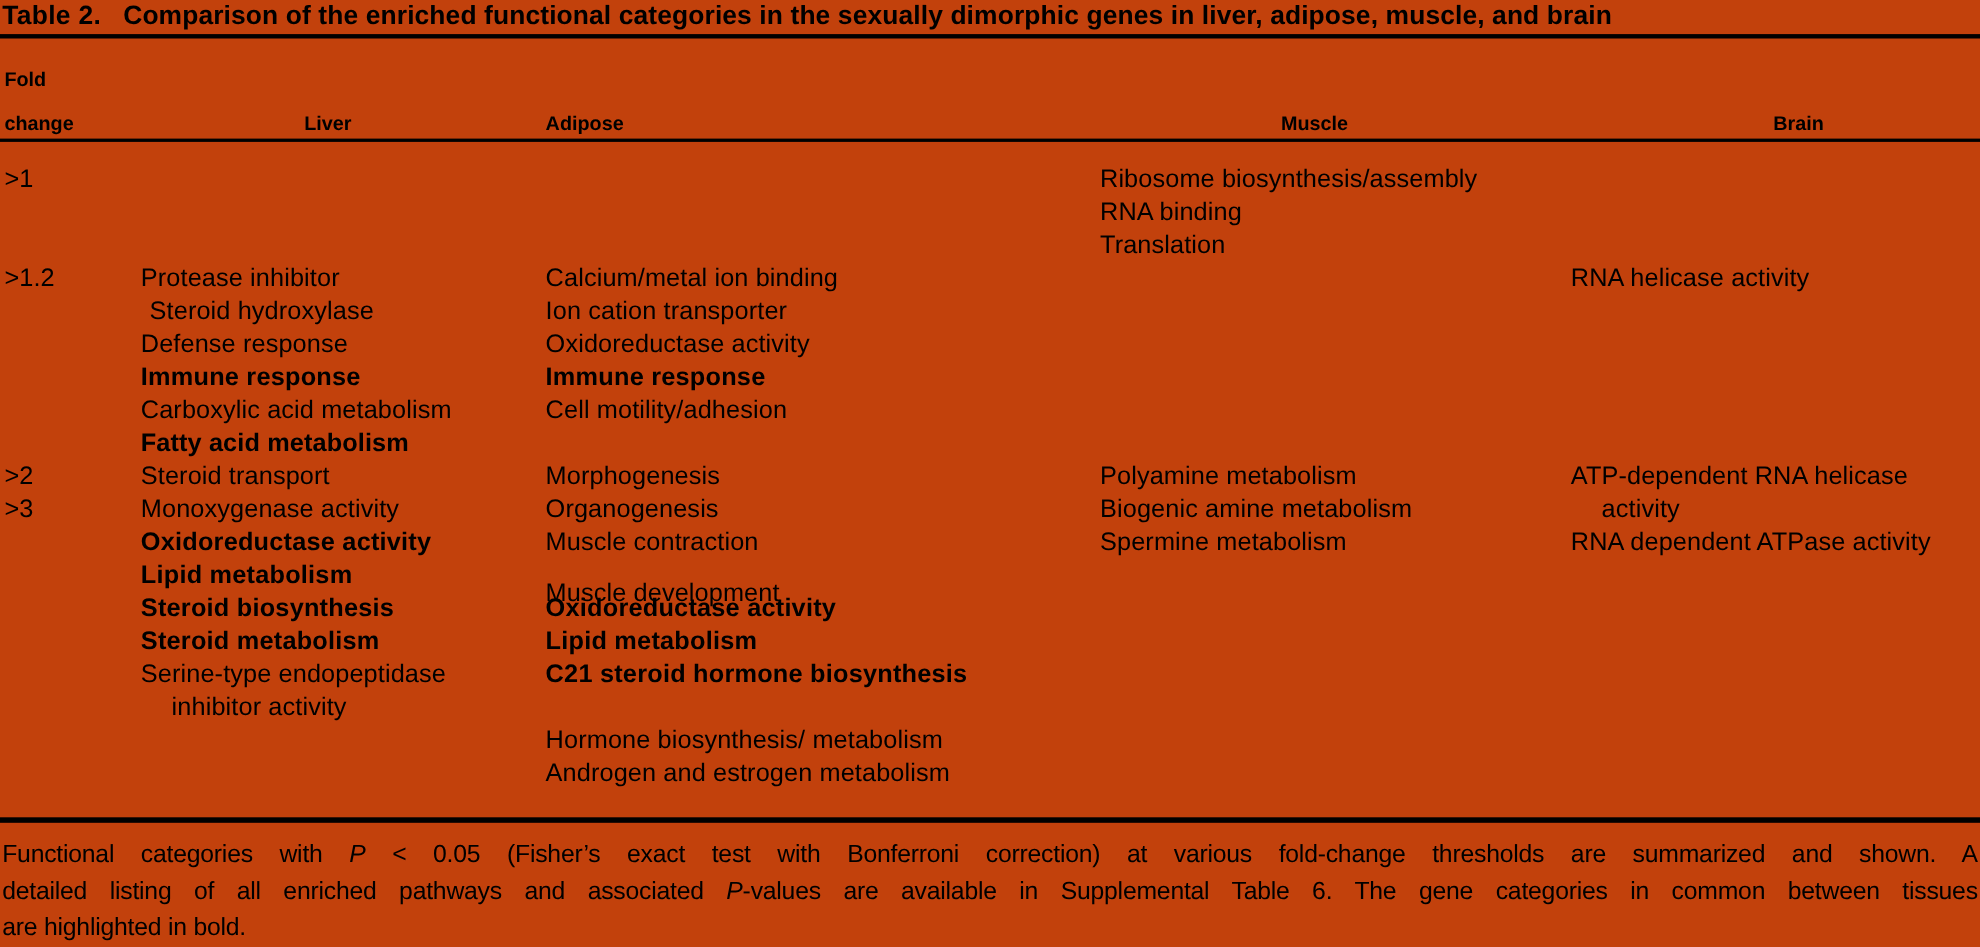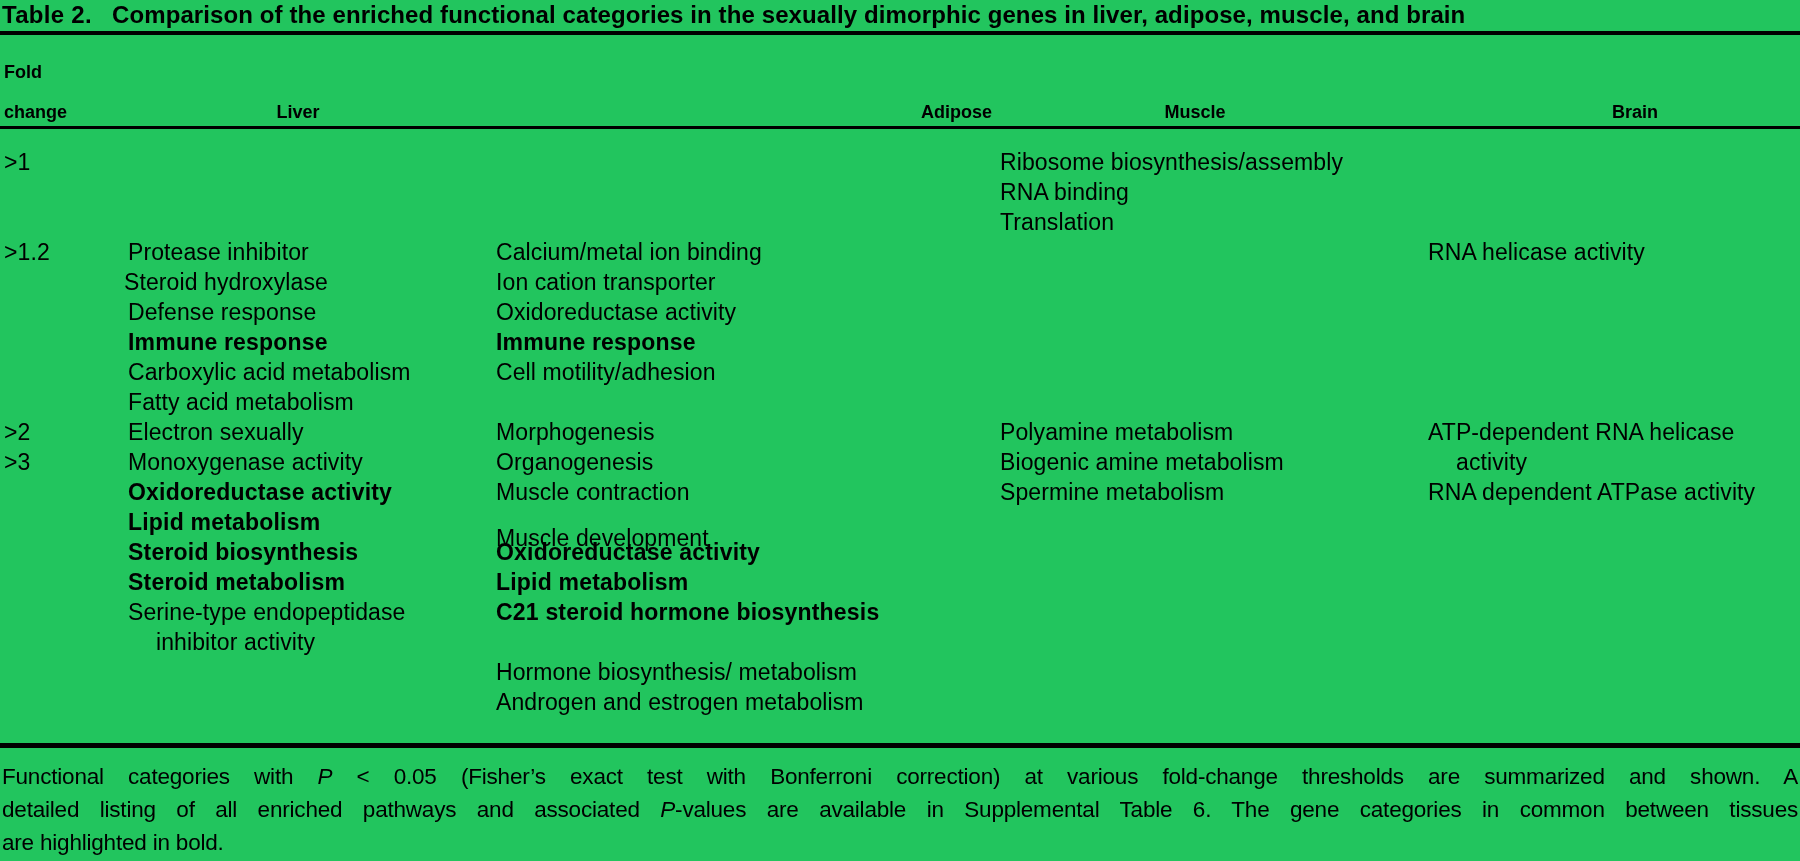--- a/index.html
+++ b/index.html
@@ -1,19 +1,19 @@
 <!DOCTYPE html>
 <html><head>
 <meta charset="utf-8">
 <style>
   html,body{margin:0;padding:0;background:#ffffff;}
   #page{
     position:relative;
     width:1800px;height:861px;
-    background:#22c55e;
+    background:#c2410c;
     font-family:"Liberation Sans","DejaVu Sans",sans-serif;
     color:#000;
     overflow:hidden;
   }
   .rule{position:absolute;left:0;width:1800px;background:#000;}
   #rule-top{top:31px;height:4px;}
   #rule-header{top:126px;height:3px;}
   #rule-bottom{top:743px;height:5px;}
 
   #title{
@@ -22,21 +22,21 @@
   }
   #title .tlabel{font-weight:bold;letter-spacing:.3px;}
   #title .ttext{font-weight:bold;margin-left:20px;letter-spacing:.1px;}
 
   .hcell{
     position:absolute;font-size:18px;font-weight:bold;line-height:30px;height:30px;
   }
   #h-fold1{left:4px;top:57px;}
   #h-fold2{left:4px;top:97px;}
   #h-liver   {left:128px; width:340px;top:97px;text-align:center;}
-  #h-adipose {left:496px; width:496px;top:97px;text-align:right;}
+  #h-adipose {left:496px; width:496px;top:97px;text-align:left;}
   #h-muscle  {left:990px; width:410px;top:97px;text-align:center;}
   #h-brain   {left:1450px;width:370px;top:97px;text-align:center;}
 
   #table-body{position:absolute;left:0;top:0;width:1800px;height:743px;}
   .cell{
     position:absolute;font-size:23px;line-height:30px;height:30px;
     white-space:nowrap;letter-spacing:.1px;
   }
   .cell.bold{font-weight:bold;letter-spacing:.2px;}
 
@@ -68,33 +68,33 @@
 
   <div id="rule-header" class="rule"></div>
 
   <div id="table-body">
       <div class="cell" style="left: 4px; top: 147px;">&gt;1</div>
       <div class="cell" style="left: 1000px; top: 147px;">Ribosome biosynthesis/assembly</div>
       <div class="cell" style="left: 1000px; top: 177px;">RNA binding</div>
       <div class="cell" style="left: 1000px; top: 207px;">Translation</div>
       <div class="cell" style="left: 4px; top: 237px;">&gt;1.2</div>
       <div class="cell" style="left: 128px; top: 237px;">Protease inhibitor</div>
-      <div class="cell" style="left: 124px; top: 267px;">Steroid hydroxylase</div>
+      <div class="cell" style="left: 136px; top: 267px;">Steroid hydroxylase</div>
       <div class="cell" style="left: 128px; top: 297px;">Defense response</div>
       <div class="cell bold" style="left: 128px; top: 327px;">Immune response</div>
       <div class="cell" style="left: 128px; top: 357px;">Carboxylic acid metabolism</div>
-      <div class="cell" style="left: 128px; top: 387px;">Fatty acid metabolism</div>
+      <div class="cell" style="left: 128px; top: 387px; font-weight: bold;">Fatty acid metabolism</div>
       <div class="cell" style="left: 496px; top: 237px;">Calcium/metal ion binding</div>
       <div class="cell" style="left: 496px; top: 267px;">Ion cation transporter</div>
       <div class="cell" style="left: 496px; top: 297px;">Oxidoreductase activity</div>
       <div class="cell bold" style="left: 496px; top: 327px;">Immune response</div>
       <div class="cell" style="left: 496px; top: 357px; text-align: center;">Cell motility/adhesion</div>
       <div class="cell" style="left: 1428px; top: 237px;">RNA helicase activity</div>
       <div class="cell" style="left: 4px; top: 417px;">&gt;2</div>
-      <div class="cell" style="left: 128px; top: 417px;">Electron sexually</div>
+      <div class="cell" style="left: 128px; top: 417px;">Steroid transport</div>
       <div class="cell" style="left: 496px; top: 417px;">Morphogenesis</div>
       <div class="cell" style="left: 1000px; top: 417px;">Polyamine metabolism</div>
       <div class="cell" style="left: 1428px; top: 417px;">ATP-dependent RNA helicase</div>
       <div class="cell" style="left: 1456px; top: 447px;">activity</div>
       <div class="cell" style="left: 4px; top: 447px;">&gt;3</div>
       <div class="cell" style="left: 128px; top: 447px;">Monoxygenase activity</div>
       <div class="cell bold" style="left: 128px; top: 477px;">Oxidoreductase activity</div>
       <div class="cell bold" style="left: 128px; top: 507px;">Lipid metabolism</div>
       <div class="cell bold" style="left: 128px; top: 537px;">Steroid biosynthesis</div>
       <div class="cell bold" style="left: 128px; top: 567px;">Steroid metabolism</div>

